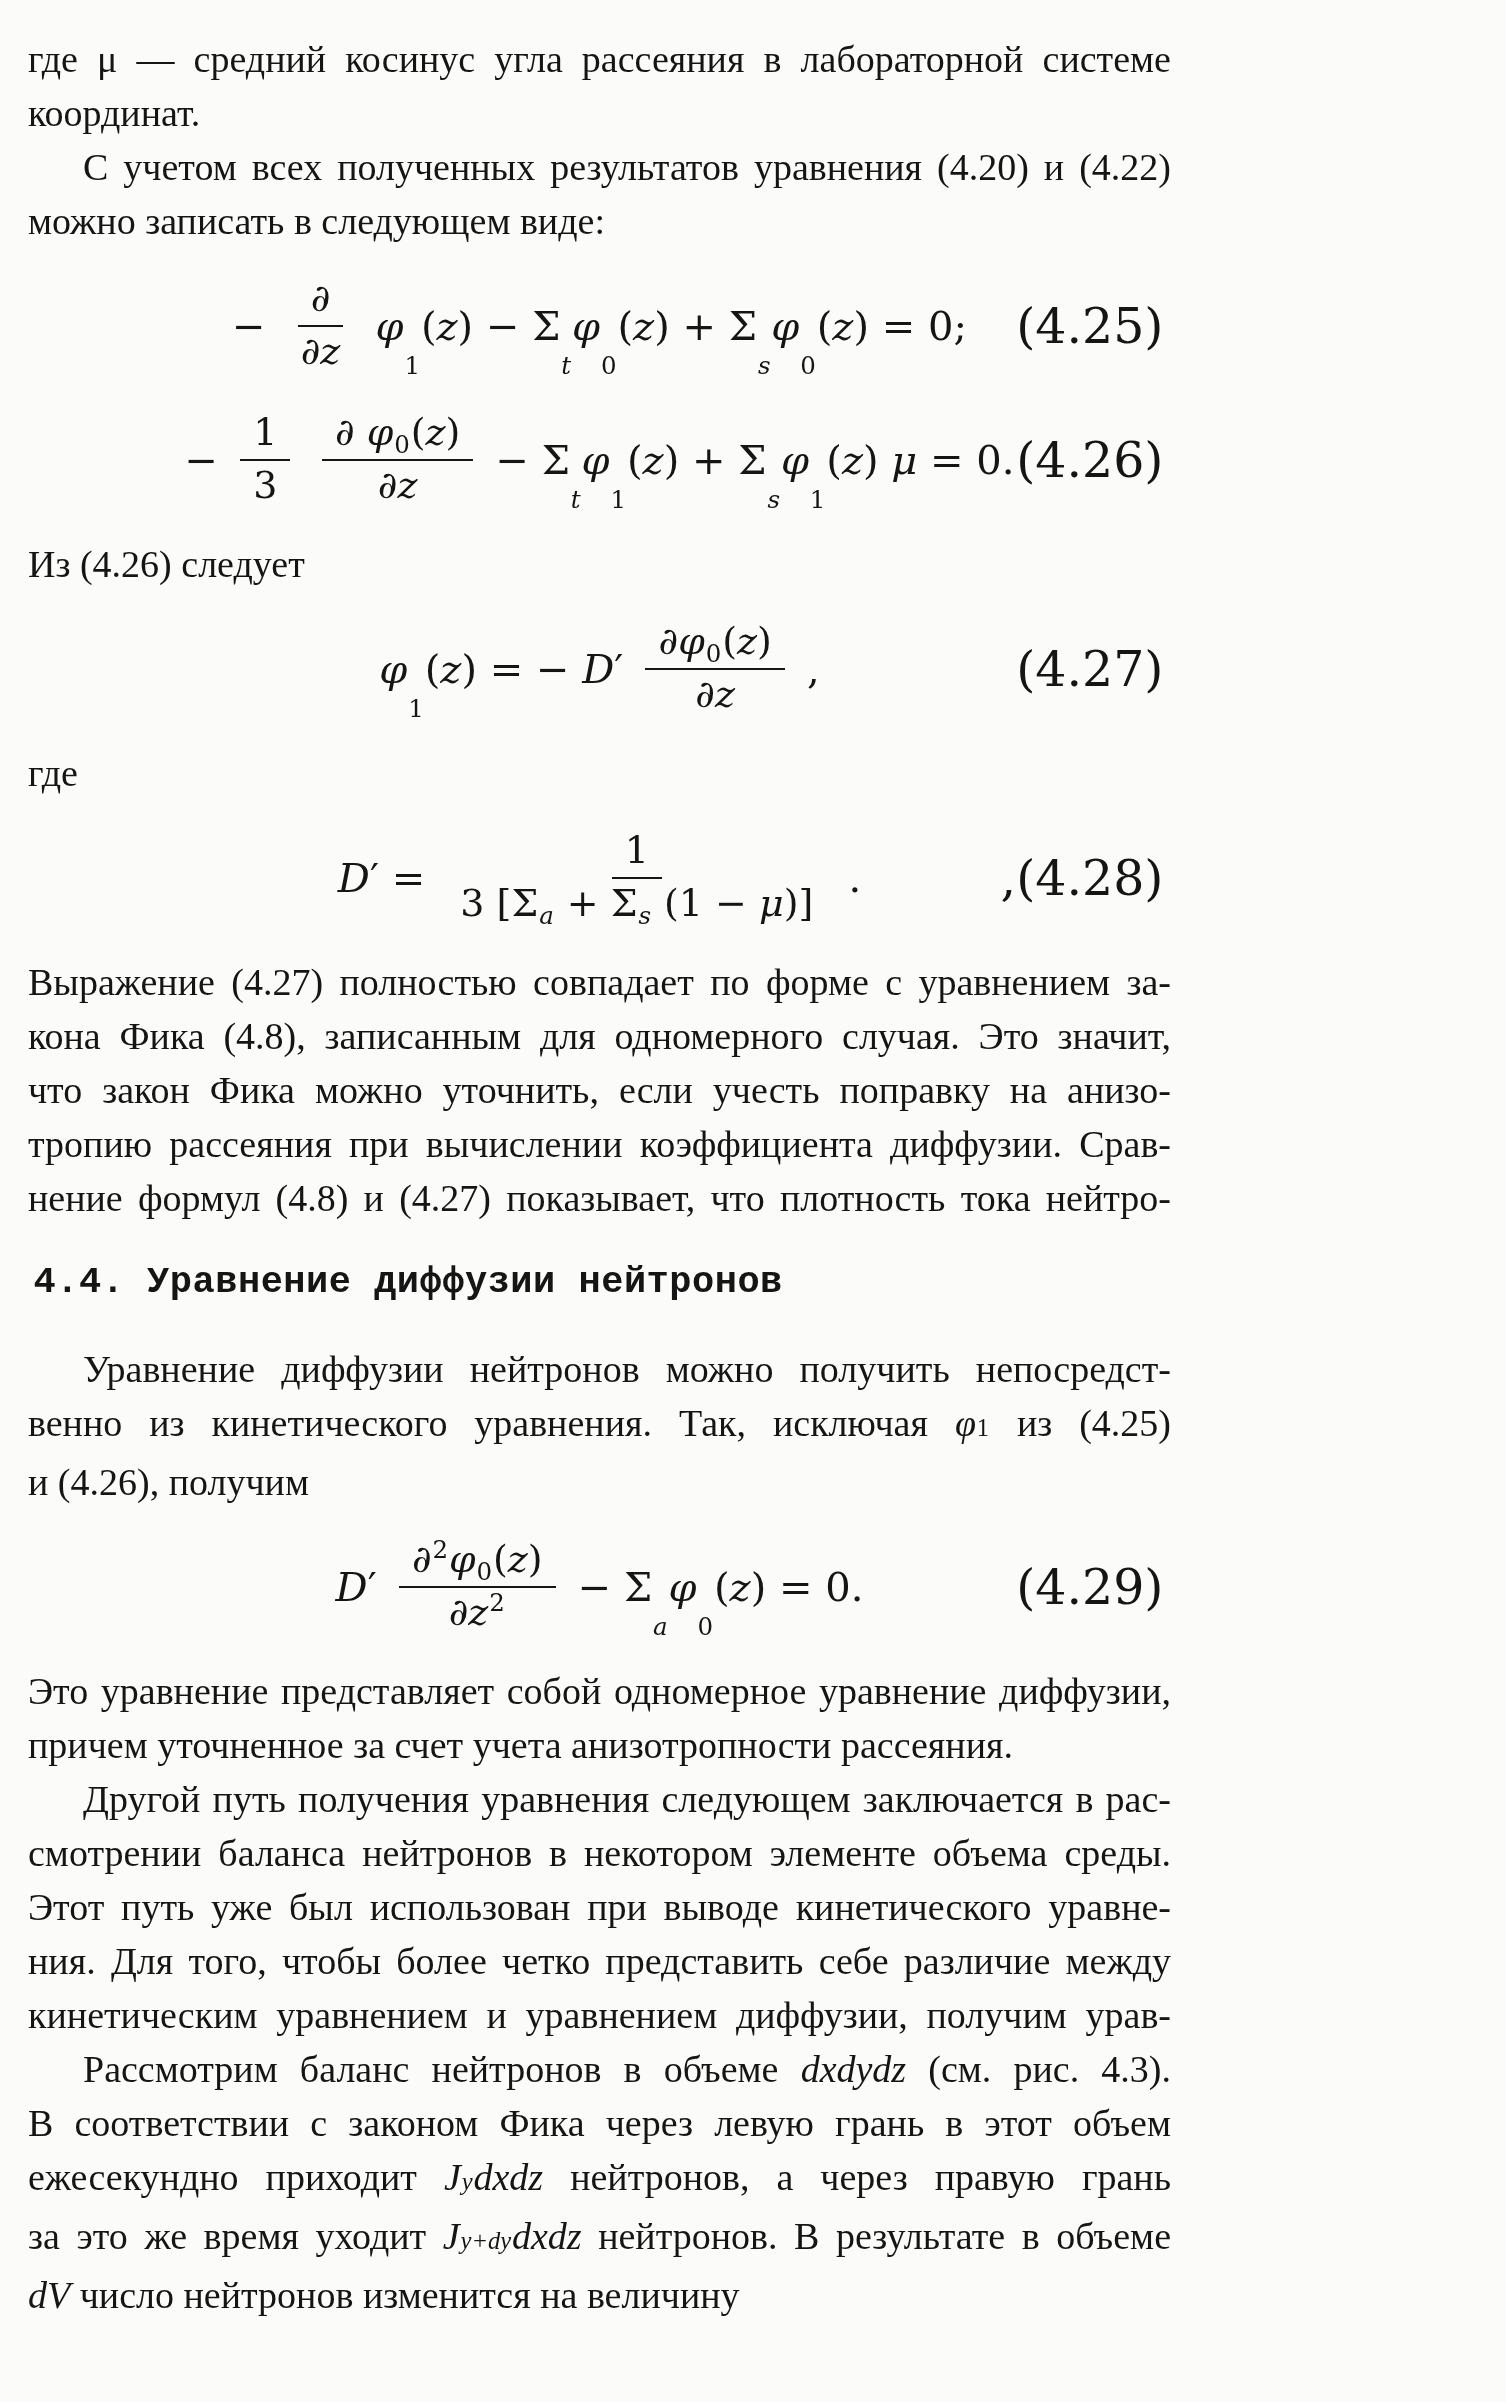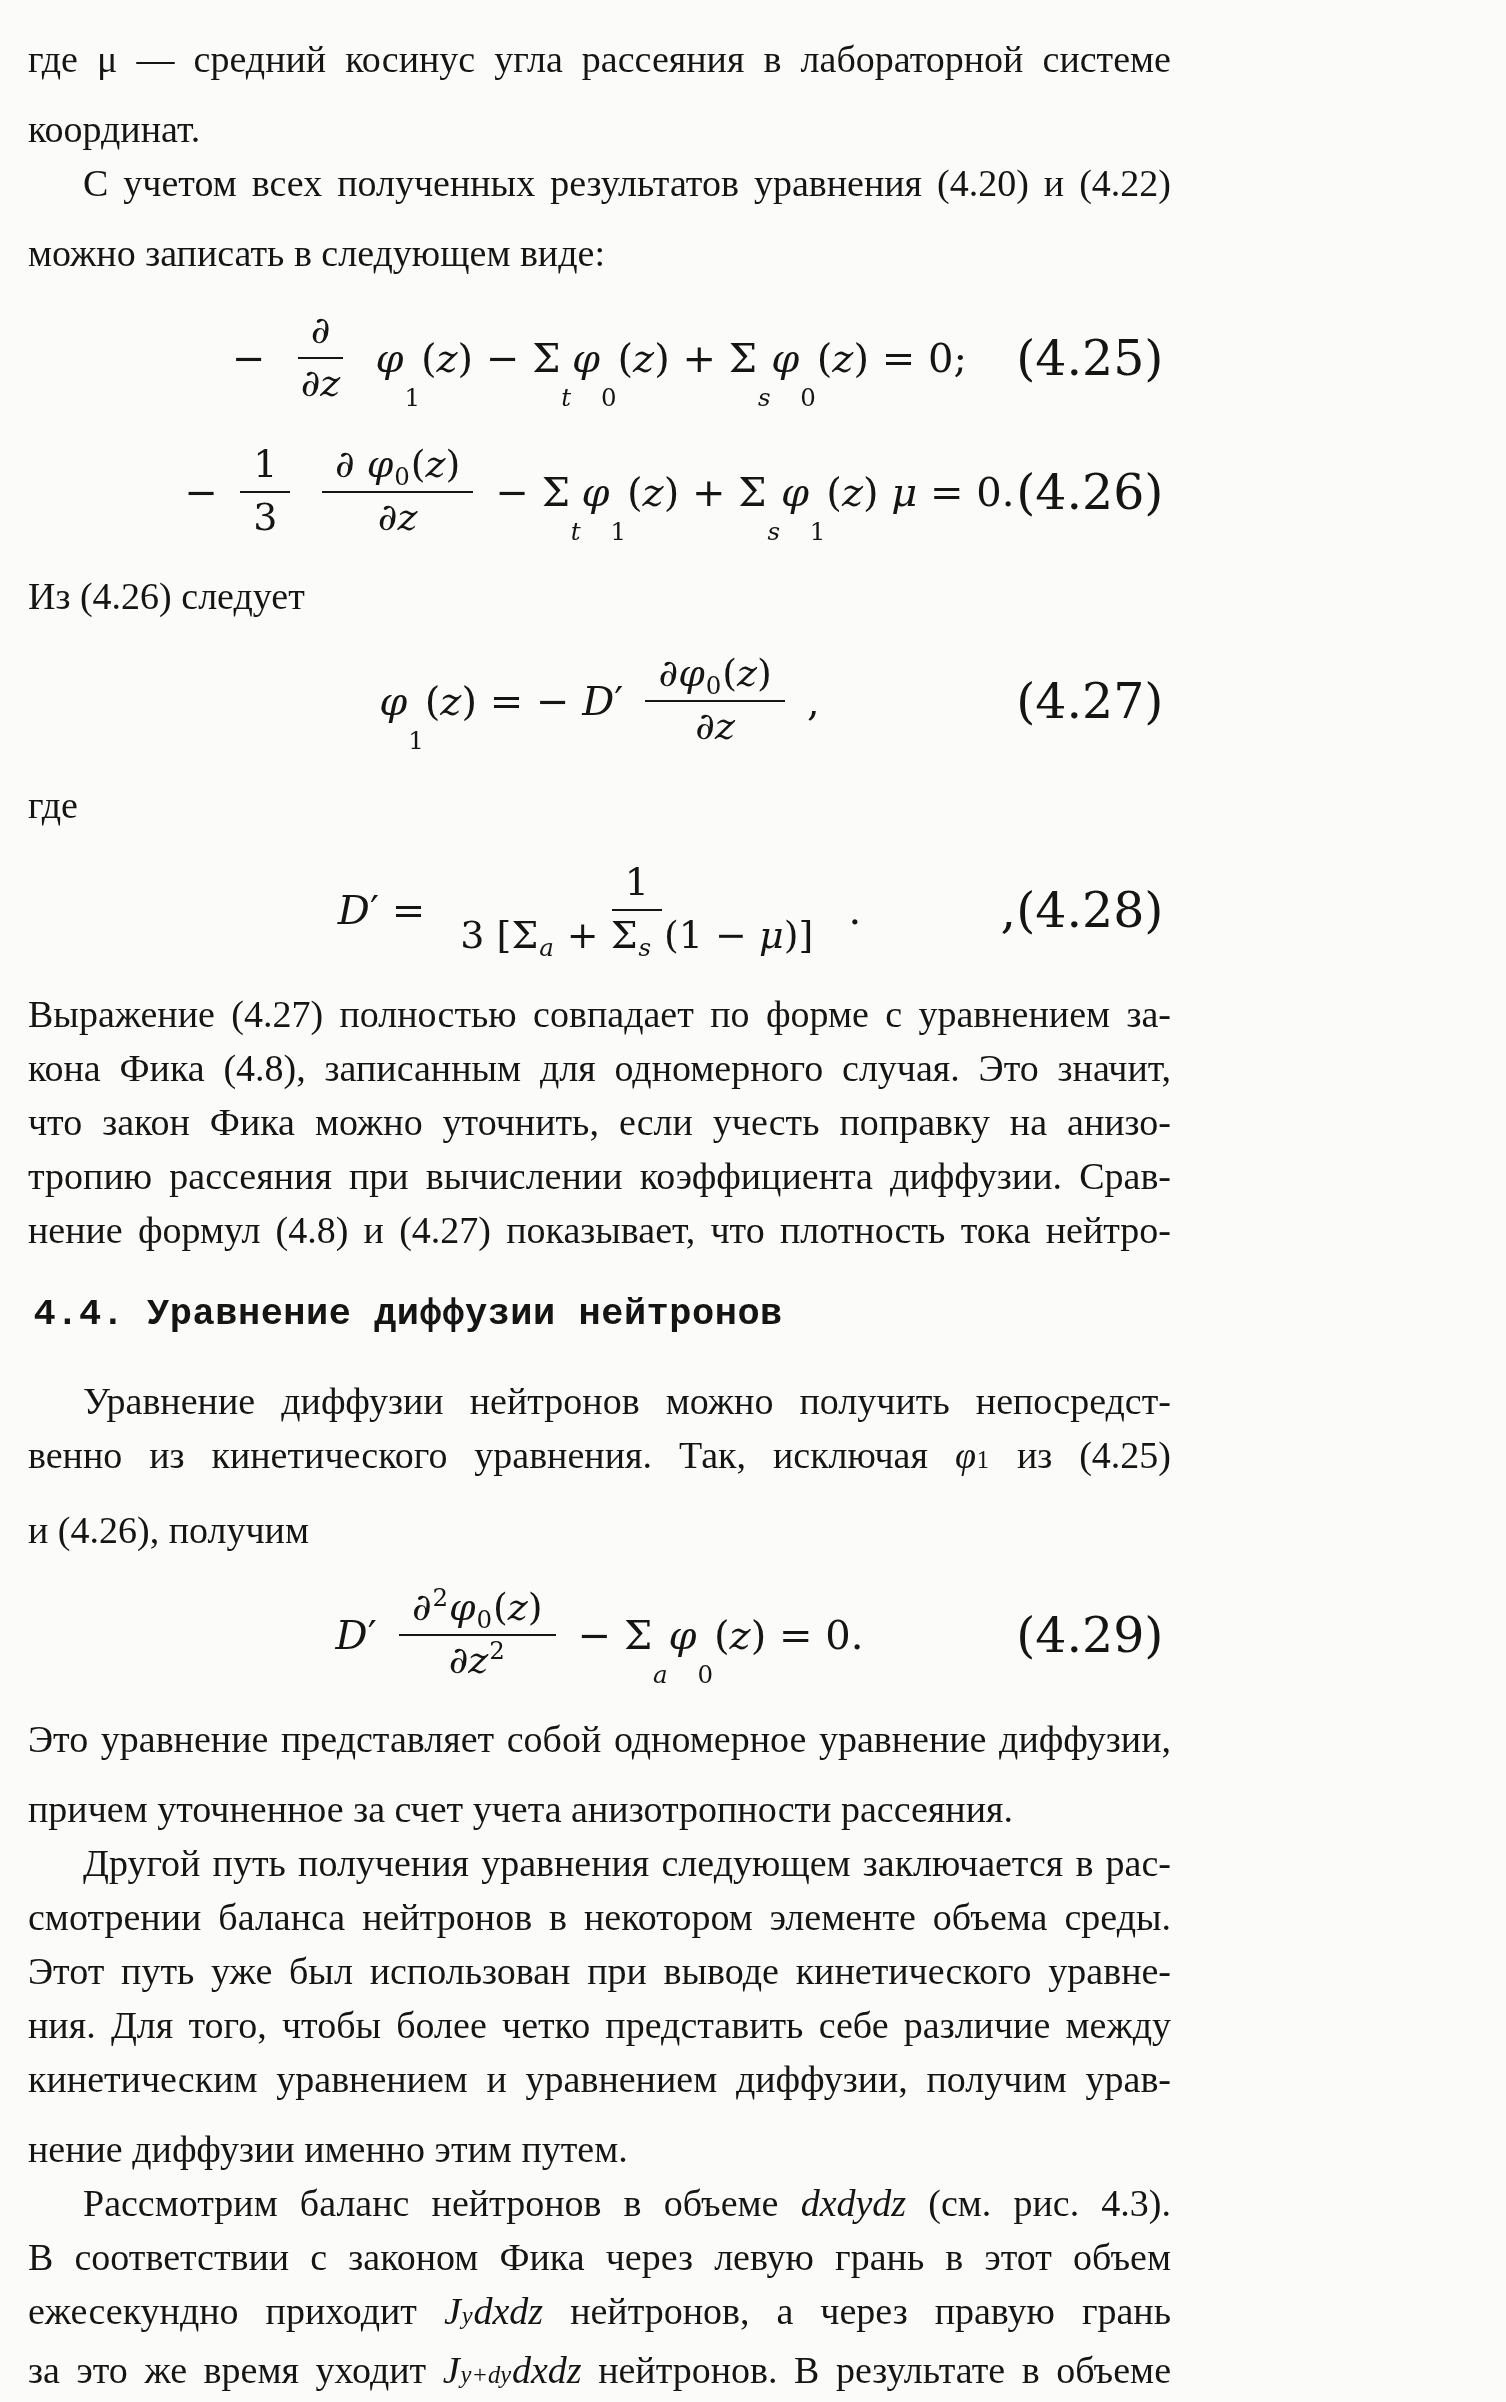--- a/index.html
+++ b/index.html
@@ -19,21 +19,21 @@
   }
   .content { display: block; }
   .para { margin: 0; }
   .jline {
     font-size: 38px;
     line-height: 54px;
     text-align: justify;
     text-align-last: justify;
     white-space: normal;
   }
-  .jline.last { text-align-last: left; margin-top: 16px; }
+  .jline.last { text-align-last: left; }
   .jline.indent { text-indent: 55px; }
   .heading {
     font-family: Liberation Mono, monospace;
     font-weight: 700;
     font-size: 37px;
     line-height: 43px;
     margin: 36px 0 38px 5.6px;
     letter-spacing: 0.5px;
   }
   .eqrow {
@@ -284,21 +284,20 @@
       <div class="para">
         <div class="jline">Это уравнение представляет собой одномерное уравнение диффузии,</div>
         <div class="jline last">причем уточненное за счет учета анизотропности рассеяния.</div>
       </div>
       <div class="para">
         <div class="jline indent">Другой путь получения уравнения следующем заключается в рас-</div>
         <div class="jline">смотрении баланса нейтронов в некотором элементе объема среды.</div>
         <div class="jline">Этот путь уже был использован при выводе кинетического уравне-</div>
         <div class="jline">ния. Для того, чтобы более четко представить себе различие между</div>
         <div class="jline">кинетическим уравнением и уравнением диффузии, получим урав-</div>
-        <div class="jline last">нение диффузии именно этим путем.</div>
       </div>
       <div class="para">
         <div class="jline indent"><span class="tk">Рассмотрим баланс нейтронов в объеме </span><span class="tk it">dxdydz</span><span class="tk"> (см. рис. 4.3).</span></div>
         <div class="jline">В соответствии с законом Фика через левую грань в этот объем</div>
         <div class="jline"><span class="tk">ежесекундно приходит </span><span class="tk it">J</span><span class="sub it">y</span><span class="tk it">dxdz</span><span class="tk"> нейтронов, а через правую грань</span></div>
         <div class="jline"><span class="tk">за это же время уходит </span><span class="tk it">J</span><span class="sub it">y+dy</span><span class="tk it">dxdz</span><span class="tk"> нейтронов. В результате в объеме</span></div>
         <div class="jline last"><span class="tk it">dV</span><span class="tk"> число нейтронов изменится на величину</span></div>
       </div>
     </main>
 

